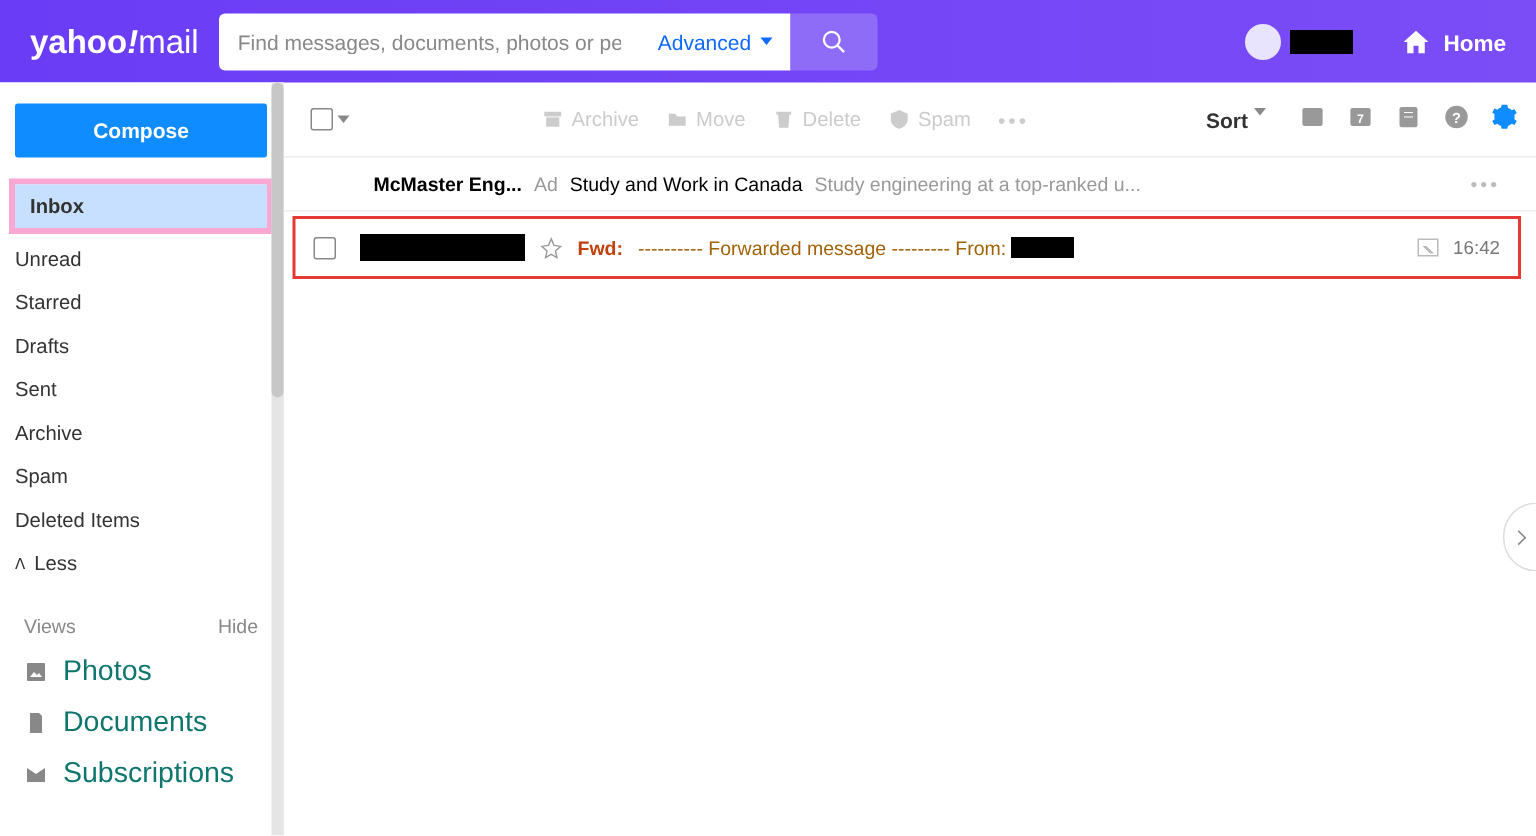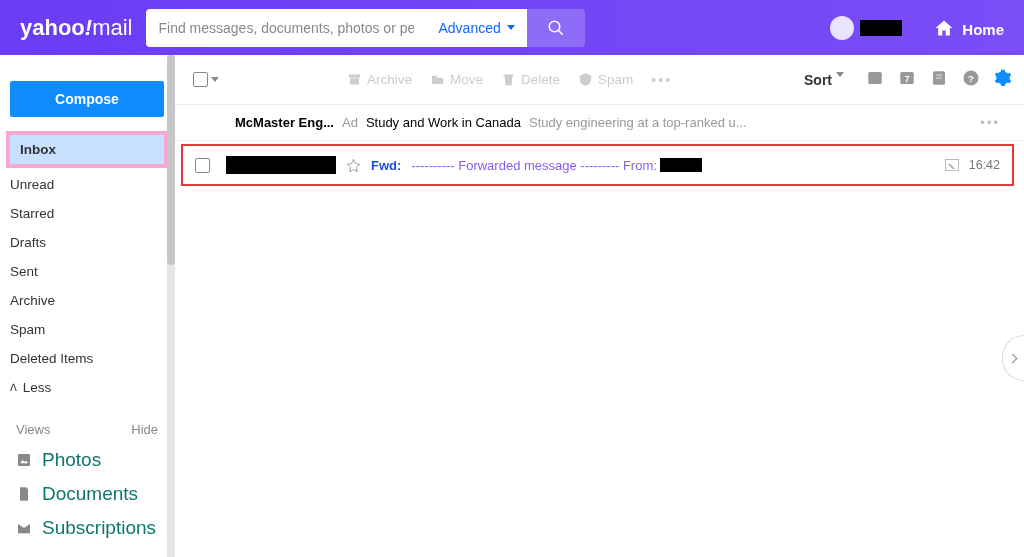--- a/index.html
+++ b/index.html
@@ -15,21 +15,21 @@
 .adv .chev{width:0;height:0;border-left:4px solid transparent;border-right:4px solid transparent;border-top:5px solid #0f69ff}
 .search-btn{width:58px;height:38px;background:#8f6cf8;border:none;border-radius:0 4px 4px 0;cursor:pointer;display:flex;align-items:center;justify-content:center}
 .search-btn svg{width:18px;height:18px;fill:none;stroke:#fff;stroke-width:2}
 .spacer{flex:1}
 .avatar-wrap{display:flex;align-items:center;gap:6px}
 .avatar-circle{width:24px;height:24px;border-radius:50%;background:#e8e4fd}
 .avatar-name{width:42px;height:16px;background:#000}
 .home-wrap{display:flex;align-items:flex-end;gap:8px;color:#fff;font-size:15px;font-weight:600;margin-left:18px}
 .home-icon{width:20px;height:20px;fill:#fff}
 .body-wrap{display:flex;height:calc(100% - 55px)}
-.sidebar{width:175px;background:#fff;border-right:1px solid #e0e0e0;padding-top:26px;position:relative;flex-shrink:0}
+.sidebar{width:189px;background:#fff;border-right:1px solid #e0e0e0;padding-top:14px;position:relative;flex-shrink:0}
 .sb-scroll{position:absolute;right:-1px;top:0;bottom:0;width:8px;background:#e5e5e5}
 .sb-thumb{position:absolute;top:0;width:8px;height:210px;background:#c7c7c7;border-radius:4px}
 .compose{margin:0 10px 14px;height:36px;background:#0f8cff;color:#fff;border:none;border-radius:2px;font-size:14px;font-weight:600;cursor:pointer;width:calc(100% - 20px)}
 .folder-box{border:4px solid #f9a8d4;margin:0 6px 2px}
 .folder-item{padding:7px 10px;font-size:13.5px;color:#333;cursor:pointer}
 .folder-item.active{background:#c7e0ff;font-weight:600}
 .fi-inner{display:flex;align-items:center;gap:6px}
 .less-chev{font-size:10px}
 .section-hdr{display:flex;justify-content:space-between;padding:6px 16px;font-size:13px;color:#888;margin-top:14px}
 .view-item{display:flex;align-items:center;gap:10px;padding:6px 16px;font-size:19px;color:#0f766e;cursor:pointer}
@@ -52,22 +52,22 @@
 .ad-row{display:flex;align-items:center;padding:10px 18px;font-size:13px;border-bottom:1px solid #eee;gap:8px}
 .ad-sender{font-weight:700;margin-left:42px}
 .ad-tag{color:#999}
 .ad-title{font-weight:400}
 .ad-desc{color:#999;white-space:nowrap;overflow:hidden;text-overflow:ellipsis;flex:1}
 .ad-more{color:#bbb;letter-spacing:2px;padding-right:6px}
 .msg-box{border:2px solid #e53935;margin:3px 10px 0 6px}
 .msg-row{display:flex;align-items:center;padding:10px 12px;font-size:13px;gap:10px}
 .msg-sender-black{width:110px;height:18px;background:#000;margin-left:6px}
 .star{width:15px;height:15px;fill:none;stroke:#999;stroke-width:1.5}
-.msg-subj{color:#1d4ed8;font-weight:600}
-.msg-body{color:#8b5cf6;flex:1;display:flex;align-items:center;gap:3px}
+.msg-subj{color:#c2410c;font-weight:600}
+.msg-body{color:#a16207;flex:1;display:flex;align-items:center;gap:3px}
 .from-black{width:42px;height:14px;background:#000;display:inline-block}
 .img-ic{width:14px;height:12px;border:1px solid #bbb;position:relative}
 .img-ic::after{content:"";position:absolute;bottom:1px;left:1px;right:1px;height:5px;background:linear-gradient(45deg,transparent 40%,#bbb 40%,#bbb 60%,transparent 60%)}
 .msg-time{color:#777;font-size:12.5px}
 .scroll-right{position:absolute;right:0;top:280px;width:22px;height:46px;background:#fff;border:1px solid #ddd;border-right:none;border-radius:22px 0 0 22px;display:flex;align-items:center;justify-content:center;cursor:pointer}
 .scroll-right::after{content:"";width:6px;height:6px;border-top:1.5px solid #888;border-right:1.5px solid #888;transform:rotate(45deg);margin-right:3px}
 </style>
 </head>
 <body>
 

